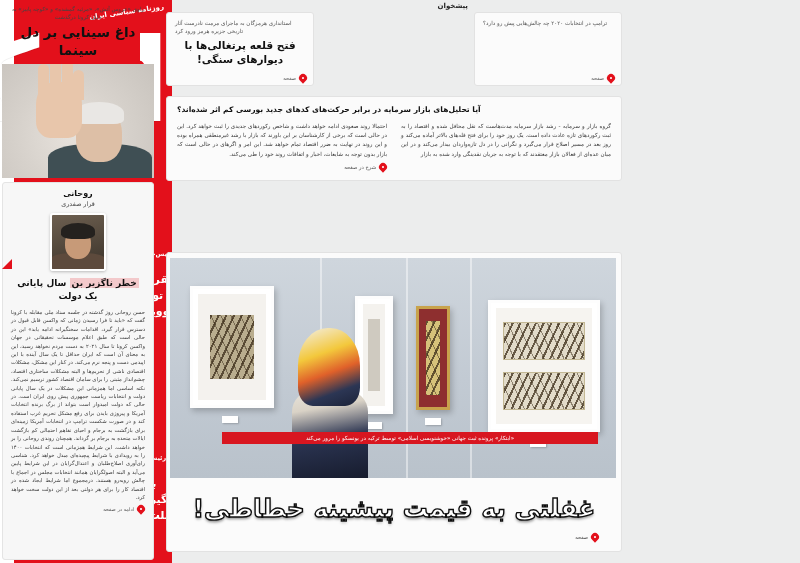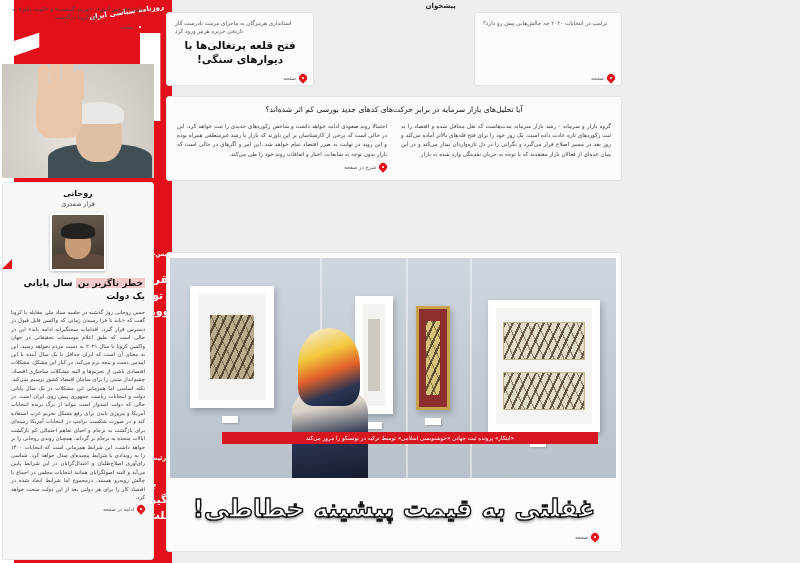--- a/index.html
+++ b/index.html
@@ -215,21 +215,21 @@
     color: #ffffff;
     font-size: 11px;
     line-height: 13px;
     font-family: "Liberation Sans", sans-serif;
     text-shadow: 0 1px 2px rgba(0,0,0,.6);
   }
 
   
   .pishkhan {
     position: absolute;
-    right: 344px; top: 2px;
+    right: 332px; top: 2px;
     font-size: 7px;
     font-weight: bold;
     color: #222;
   }
 
   .topcard {
     position: absolute;
     top: 12px;
     background: #fbfbfb;
     border: 1px solid #e2e2e2;
@@ -347,23 +347,23 @@
   }
   .main-card {
     background: #fbfbfb;
     border: 1px solid #e2e2e2;
     border-radius: 3px;
     padding: 7px 10px 8px 10px;
   }
   .main-kicker {
     font-size: 7.6px;
     line-height: 11px;
-    font-weight: normal;
+    font-weight: bold;
     color: #111;
-    text-align: center;
+    text-align: left;
     margin-bottom: 7px;
   }
   .main-title {
     font-size: 28px;
     line-height: 36px;
     font-weight: bold;
     color: #111;
     text-align: center;
     letter-spacing: -.5px;
     margin-bottom: 8px;
@@ -572,20 +572,21 @@
   }
   .ed-shoulders {
     position: absolute;
     left: 50%; bottom: 0;
     width: 54px; height: 16px;
     margin-left: -27px;
     border-radius: 36% 36% 0 0;
     background: #5d4a3c;
   }
   .ed-title {
+    text-align: center;
     font-size: 9px;
     line-height: 13px;
     font-weight: bold;
     color: #111;
     margin-bottom: 5px;
   }
   .ed-title .hl {
     background: #f3c9cb;
     padding: 0 2px;
   }
@@ -684,20 +685,21 @@
     <div class="tc-kicker">استانداری هرمزگان به ماجرای مرمت نادرست آثار تاریخی جزیره هرمز ورود کرد</div>
     <div class="tc-title">فتح قلعه پرتغالی‌ها با دیوارهای سنگی!</div>
     <div class="tc-page">
       <span class="pin red"></span>
       <span>صفحه</span>
     </div>
   </div>
 
   <div class="cinema">
     <div class="cinema-kicker">راوی «عروس آتش»، «مرثیه گمشده» و «کوچه پاییز» به دلیل کرونا درگذشت</div>
+    <div class="cinema-title">داغ سینایی بر دل سینما</div>
     <div class="cinema-page">
       <span class="pin red"></span>
       <span>صفحه</span>
     </div>
     <div class="cinema-photo">
       <div class="cin-body"></div>
       <div class="cin-head"></div>
       <div class="cin-hair"></div>
       <div class="cin-hand">
         <div class="cin-finger" style="left:2px;"></div>

